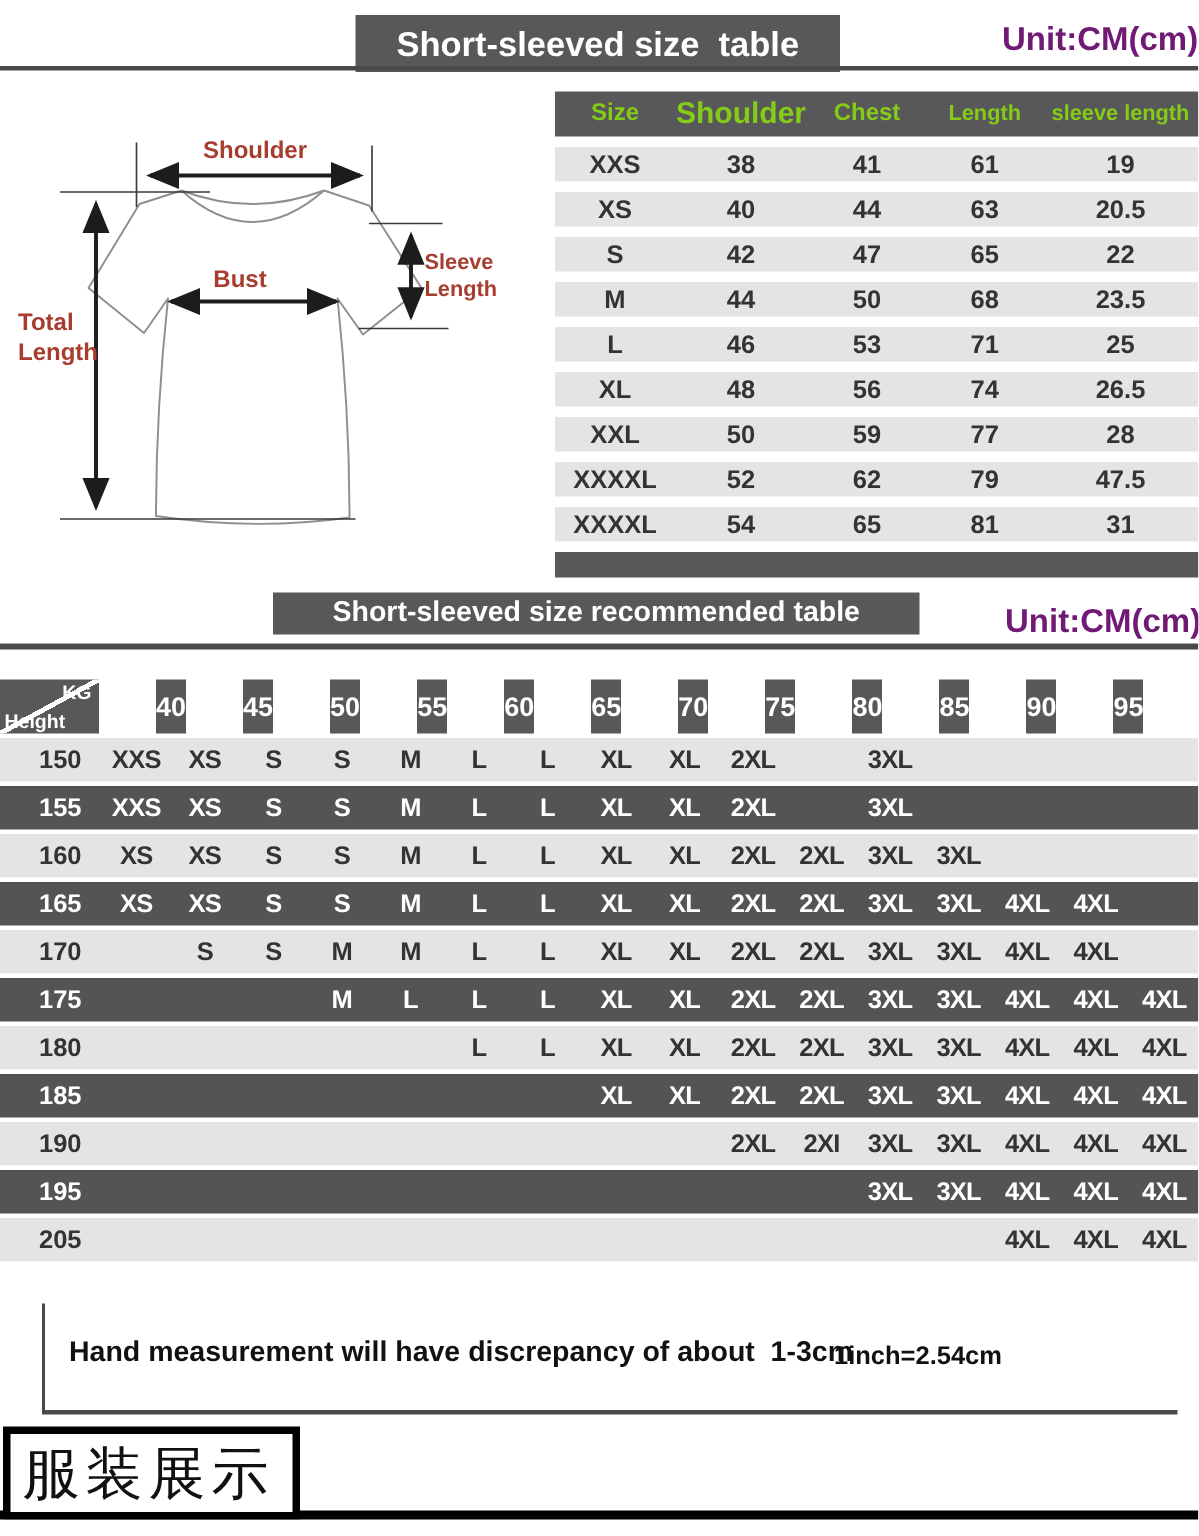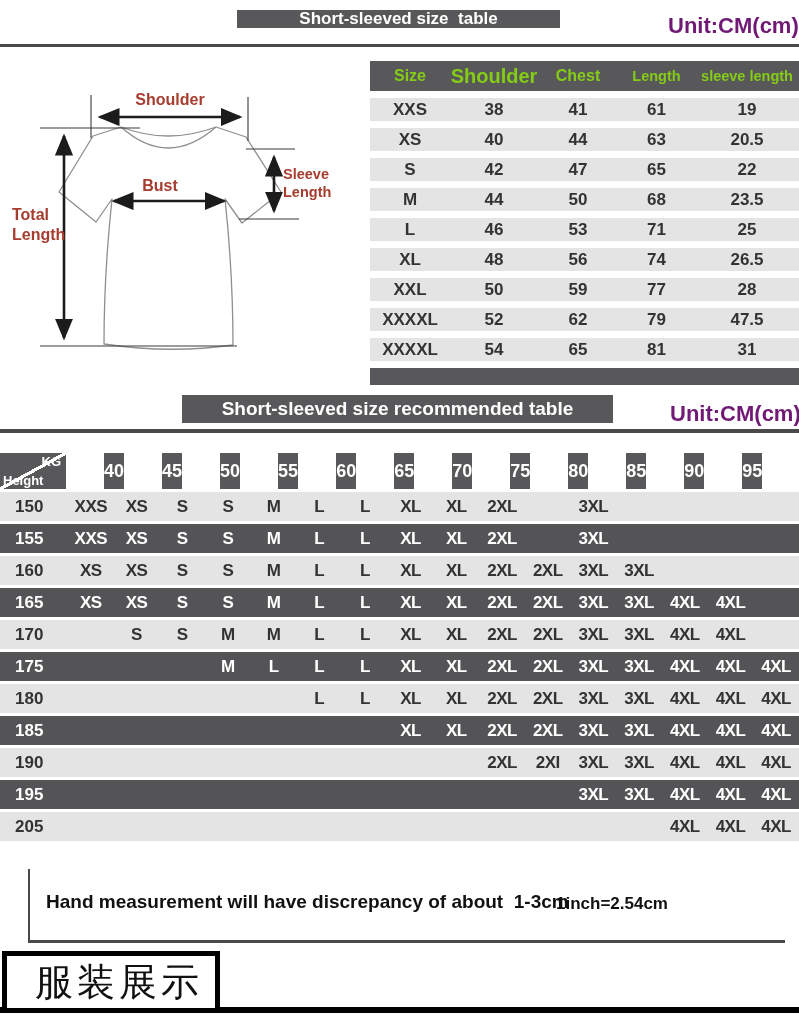--- a/index.html
+++ b/index.html
@@ -3,21 +3,21 @@
 <meta charset="utf-8">
 <style>
   html,body{margin:0;padding:0;background:#fff;}
   #page{position:relative;width:799px;height:1024px;background:#fff;overflow:hidden;
         font-family:"Liberation Sans",sans-serif;color:#2e2e2e;}
   .pre{white-space:pre;}
 
   
   .hdr-bar{position:absolute;background:#58585a;color:#fff;font-weight:bold;
            display:flex;align-items:center;justify-content:center;}
-  #hdr1{left:237px;top:10px;width:323px;height:18px;font-size:17px;}
+  #hdr1{left:237px;top:10px;width:323px;height:38px;font-size:23px;}
   #hdr2{left:182px;top:395px;width:431px;height:28px;font-size:19px;}
   .unit{position:absolute;font-weight:bold;color:#701a75;font-size:22px;}
   #unit1{left:668px;top:13px;}
   #unit2{left:670px;top:401px;}
   .rule{position:absolute;left:0;width:799px;background:#4a4a4a;}
   #rule1{top:44px;height:3px;}
   #rule2{top:429px;height:4px;}
 
   
   #diagram{position:absolute;left:0px;top:55px;width:368px;height:338px;}
@@ -44,33 +44,33 @@
   #rec-header{height:36px;margin-bottom:3px;gap:34px;}
   .rec-colbox{background:#58585a;color:#fff;font-weight:bold;font-size:18px;height:36px;
               margin:0 2px;display:flex;align-items:center;justify-content:center;}
   #rec-corner{position:relative;height:36px;margin-right:2px;color:#fff;font-weight:bold;font-size:13px;
               background:linear-gradient(to bottom right,rgba(0,0,0,0) calc(50% - 1.6px),#fff calc(50% - 1.6px),#fff calc(50% + 1.6px),rgba(0,0,0,0) calc(50% + 1.6px)),#58585a;}
   #rec-corner .kg{position:absolute;top:1px;right:5px;}
   #rec-corner .ht{position:absolute;bottom:1px;left:3px;}
   .rec-row{height:29px;margin-bottom:3px;font-weight:bold;font-size:17px;}
   .rec-row.light{background:#e4e4e4;color:#333;}
   .rec-row.dark{background:#545356;color:#fff;}
-  .rec-height{padding-left:15px;font-size:17px;}
+  .rec-height{padding-left:26px;font-size:17px;}
   .rec-cell{text-align:center;letter-spacing:-0.5px;}
 
   
   #note-vline{position:absolute;left:28px;top:869px;width:2px;height:73px;background:#4a4a4a;}
   #note-bline{position:absolute;left:28px;top:940px;width:757px;height:3px;background:#4a4a4a;}
   #note-text{position:absolute;left:46px;top:891px;font-size:19px;font-weight:bold;color:#111;}
   #note-conv{position:absolute;left:556px;top:894px;font-size:17px;font-weight:bold;color:#111;}
 
   
   #bottom-line{position:absolute;left:0;top:1007px;width:799px;height:6px;background:#000;}
   #display-box{position:absolute;left:2px;top:951px;width:180px;height:52px;border:5px solid #000;
-               background:#fff;display:flex;align-items:center;padding-left:28px;}
+               background:#fff;display:flex;align-items:center;padding-left:8px;}
   #display-box span{font-family:"DejaVu Serif","Liberation Serif",serif;font-size:38px;color:#111;letter-spacing:4px;}
 </style>
 </head>
 <body>
 
 <div id="page">
 
   <div id="hdr1" class="hdr-bar">
     <span class="pre">Short-sleeved size  table</span>
   </div>

